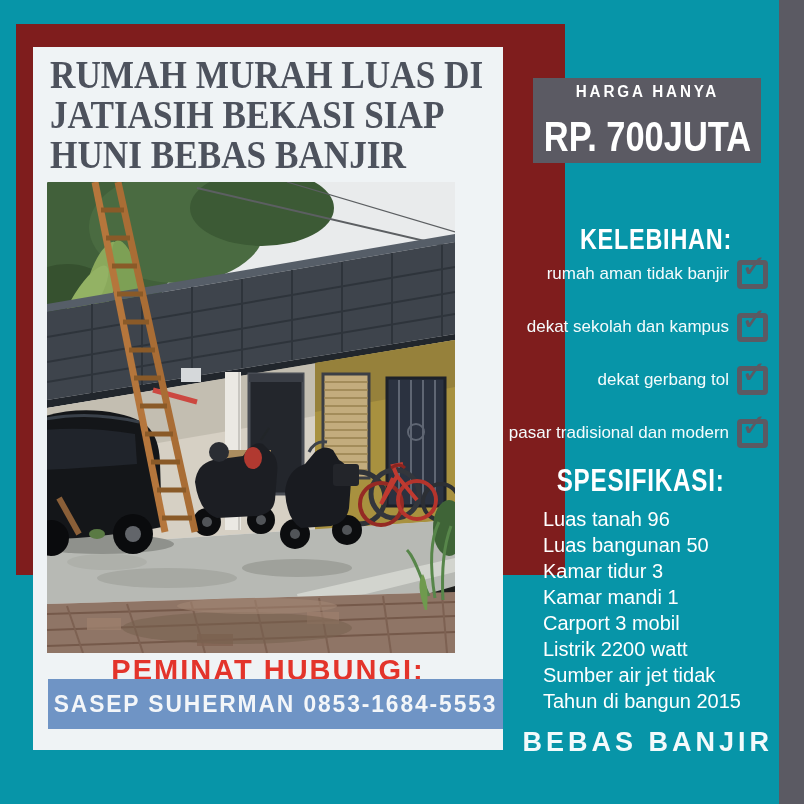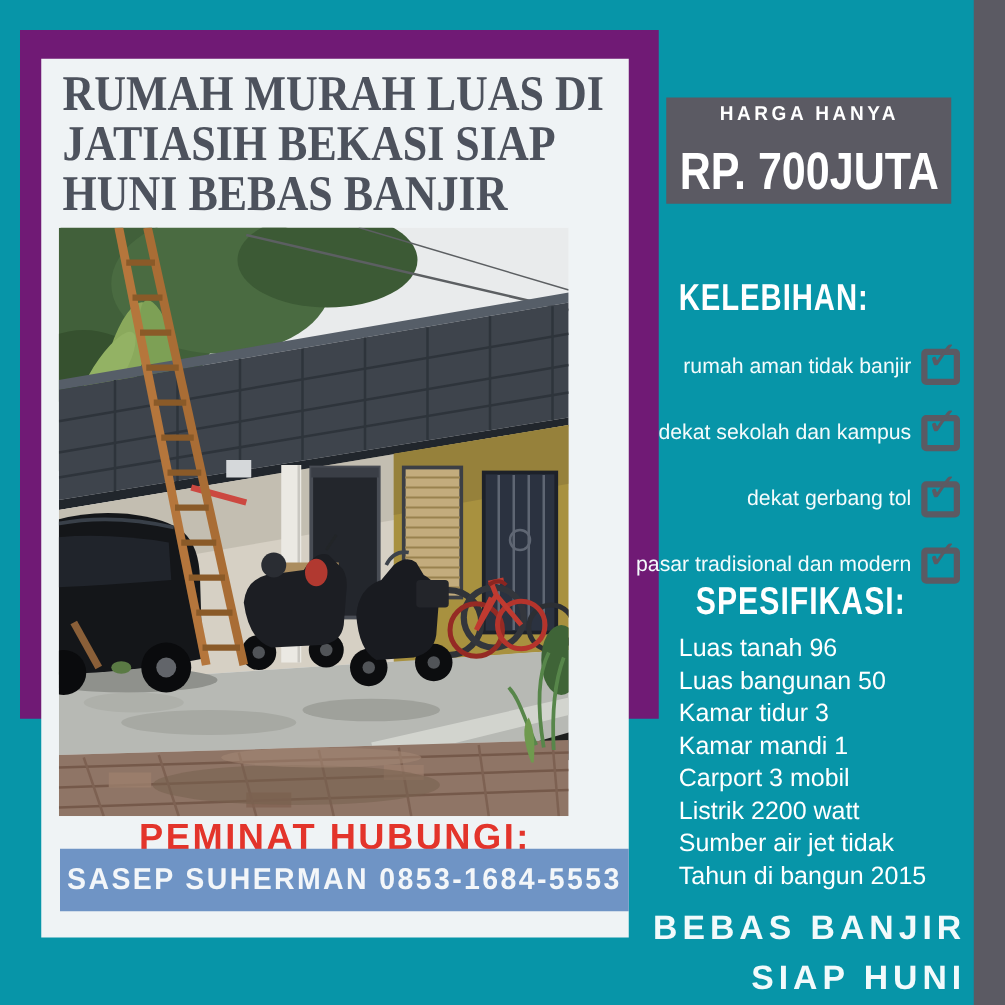--- a/index.html
+++ b/index.html
@@ -4,21 +4,21 @@
 <style>
   html,body { margin:0; padding:0; background:#0795a8; }
   .canvas {
     position:relative; width:804px; height:804px; overflow:hidden;
     background:#0795a8; font-family:"Liberation Sans", sans-serif;
   }
   
   .right-strip { position:absolute; right:0; top:0; width:25px; height:804px; background:#5b5a63; }
 
   
-  .card-frame { position:absolute; left:16px; top:24px; width:511px; height:551px; background:#701a75; }
+  .card-frame { position:absolute; left:16px; top:24px; width:511px; height:551px; background:#7f1d1d;padding-left:38px; }
   .card { position:absolute; left:17px; top:23px; width:470px; height:703px; background:#eff3f5; }
 
   .title { position:absolute; left:17px; top:8px; margin:0;
     font-family:"Liberation Serif", serif; font-weight:700;
     font-size:40px; line-height:40px; color:#4d525d; }
   .title .tl { display:block; white-space:nowrap; transform:scaleX(0.88); transform-origin:left center; }
 
   .photo { position:absolute; left:14px; top:135px; width:408px; height:471px; overflow:hidden; }
 
   .contact-heading { position:absolute; left:0; top:609px; width:470px; text-align:center;
@@ -31,21 +31,21 @@
   
   .price-box { position:absolute; left:533px; top:78px; width:228px; height:85px; background:#5b5a63;
     display:flex; flex-direction:column; align-items:center; justify-content:center; gap:15px; }
   .price-label { display:inline-block; font-size:16px; font-weight:700; letter-spacing:3px; color:#ffffff;
     transform:scaleX(0.95); white-space:nowrap; }
   .price-value { display:inline-block; font-size:42px; font-weight:700; color:#ffffff;
     transform:scaleX(0.82); white-space:nowrap; line-height:1; }
 
   
   .kelebihan { position:absolute; left:500px; top:222px; width:268px; }
-  .k-heading { text-align:left; height:34px; margin-bottom:21px; }
+  .k-heading { text-align:center; height:34px; margin-bottom:2px; }
   .k-heading .hd { display:inline-block; font-size:30px; font-weight:800; letter-spacing:1px;
     color:#ffffff; transform:scaleX(0.78); transform-origin:right center; white-space:nowrap; line-height:34px; }
   .k-item { display:flex; justify-content:flex-end; align-items:center; gap:8px;
     height:32px; margin-bottom:21px; }
   .k-label { font-size:17px; color:#f4fbfc; white-space:nowrap;padding-left:36px; }
   .checkbox { position:relative; width:21px; height:19px; border:5px solid #5b5a63; border-radius:4px;
     flex:0 0 auto; }
   .checkbox .check { position:absolute; left:-1px; top:-14px; font-size:31px; font-weight:700;
     color:#5b5a63; line-height:1; font-family:"DejaVu Sans", sans-serif; }
 
@@ -322,16 +322,15 @@
       <div class="s-line">Kamar mandi 1</div>
       <div class="s-line">Carport 3 mobil</div>
       <div class="s-line">Listrik 2200 watt</div>
       <div class="s-line">Sumber air jet tidak</div>
       <div class="s-line">Tahun di bangun 2015</div>
     </div>
   </div>
 
   <div class="footer">
     <span class="fl">BEBAS BANJIR</span>
-    <span class="fl">SIAP HUNI</span>
   </div>
 
 </div>
 
 </body></html>

